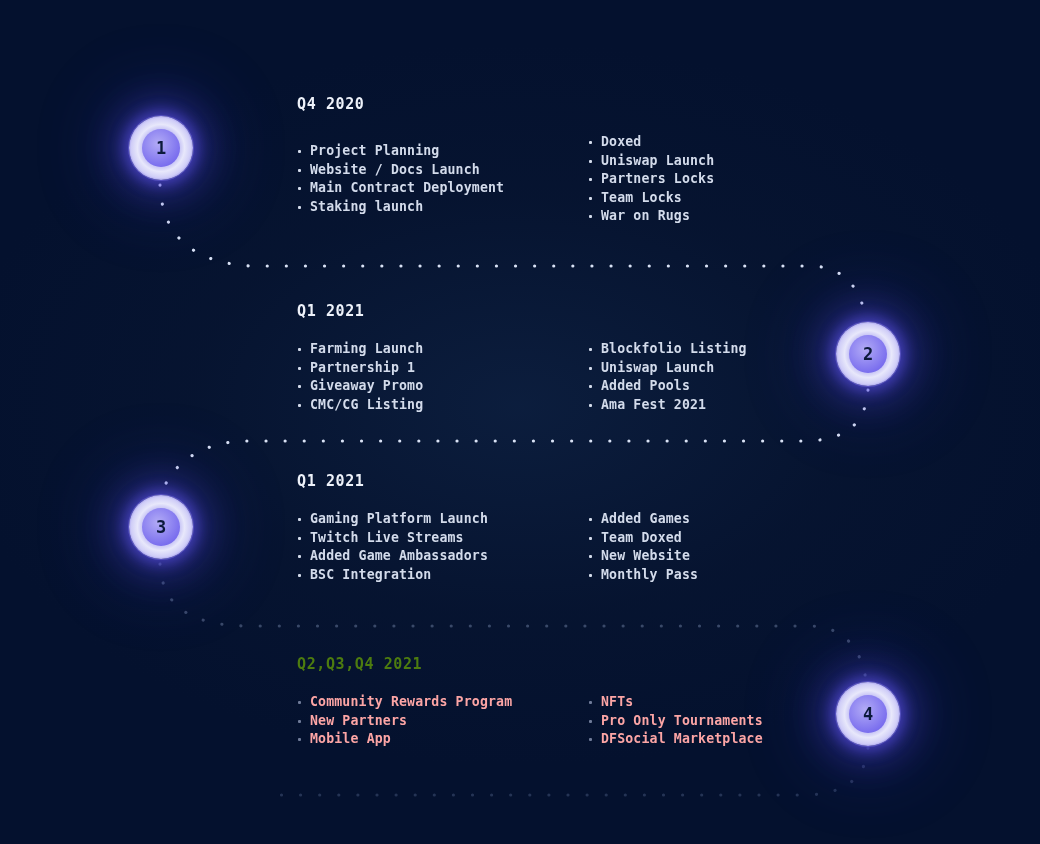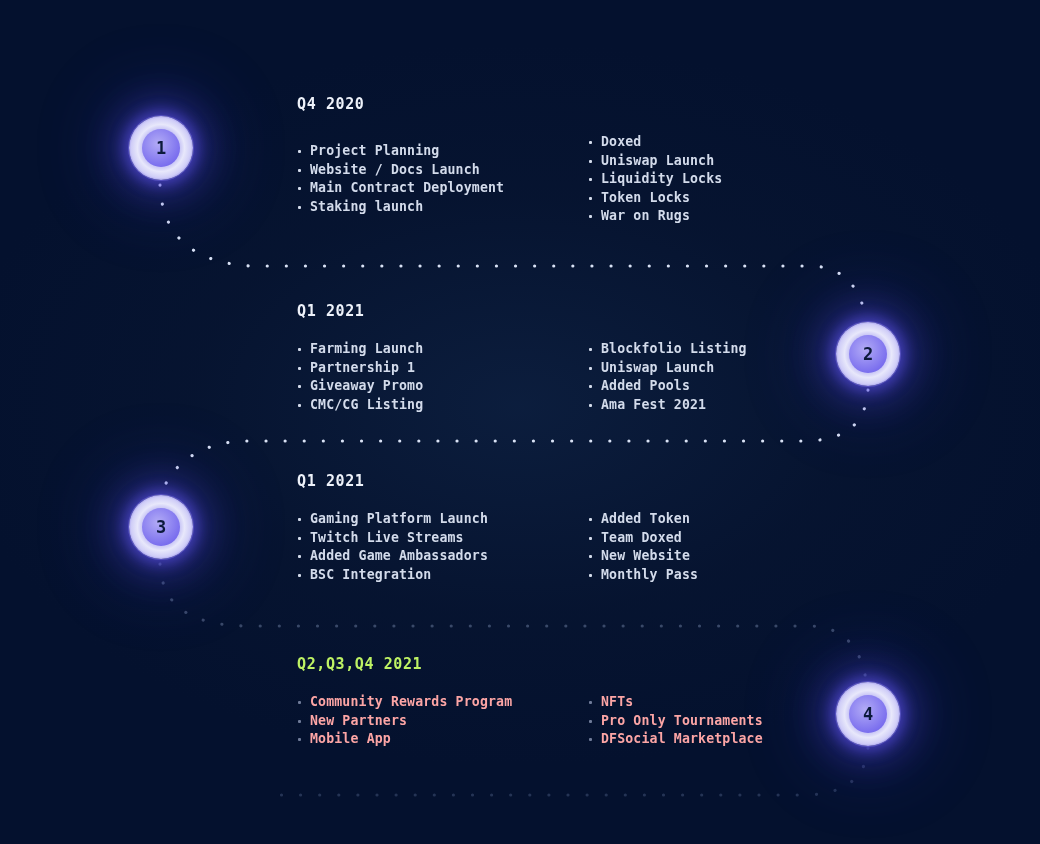--- a/index.html
+++ b/index.html
@@ -115,21 +115,21 @@
   #milestone-4 { top: 655px; }
 
   .milestone-heading {
     font-size: 15px;
     font-weight: 700;
     color: #eef2fa;
     letter-spacing: 0.6px;
     margin-bottom: 20px;
     white-space: nowrap;
   }
-  .milestone.dim .milestone-heading { color: #bef264; }
+  .milestone.dim .milestone-heading { color: #4d7c0f; }
 
   .milestone-columns {
     display: flex;
     align-items: center;
     font-weight: bold;
   }
   .milestone-col { width: 291px; }
   .milestone-col.col-right { width: 309px; }
 
   .bullet-list { list-style: none; }
@@ -199,22 +199,22 @@
             <li class="bullet-item">Project Planning</li>
             <li class="bullet-item">Website / Docs Launch</li>
             <li class="bullet-item wrap">Main Contract Deployment</li>
             <li class="bullet-item">Staking launch</li>
           </ul>
       </div>
       <div class="milestone-col col-right">
         <ul class="bullet-list">
             <li class="bullet-item">Doxed</li>
             <li class="bullet-item">Uniswap Launch</li>
-            <li class="bullet-item">Liquidity Locks</li>
-            <li class="bullet-item">Token Locks</li>
+            <li class="bullet-item">Partners Locks</li>
+            <li class="bullet-item">Team Locks</li>
             <li class="bullet-item">War on Rugs</li>
           </ul>
       </div>
     </div>
   </div>
 
   <div class="milestone" id="milestone-2">
     <div class="milestone-heading">Q1 2021</div>
     <div class="milestone-columns">
       <div class="milestone-col col-left">
@@ -242,21 +242,21 @@
       <div class="milestone-col col-left">
         <ul class="bullet-list">
             <li class="bullet-item wrap">Gaming Platform Launch</li>
             <li class="bullet-item">Twitch Live Streams</li>
             <li class="bullet-item wrap">Added Game Ambassadors</li>
             <li class="bullet-item">BSC Integration</li>
           </ul>
       </div>
       <div class="milestone-col col-right">
         <ul class="bullet-list">
-            <li class="bullet-item">Added Token</li>
+            <li class="bullet-item">Added Games</li>
             <li class="bullet-item">Team Doxed</li>
             <li class="bullet-item">New Website</li>
             <li class="bullet-item">Monthly Pass</li>
           </ul>
       </div>
     </div>
   </div>
 
   <div class="milestone dim" id="milestone-4">
     <div class="milestone-heading">Q2,Q3,Q4 2021</div>

